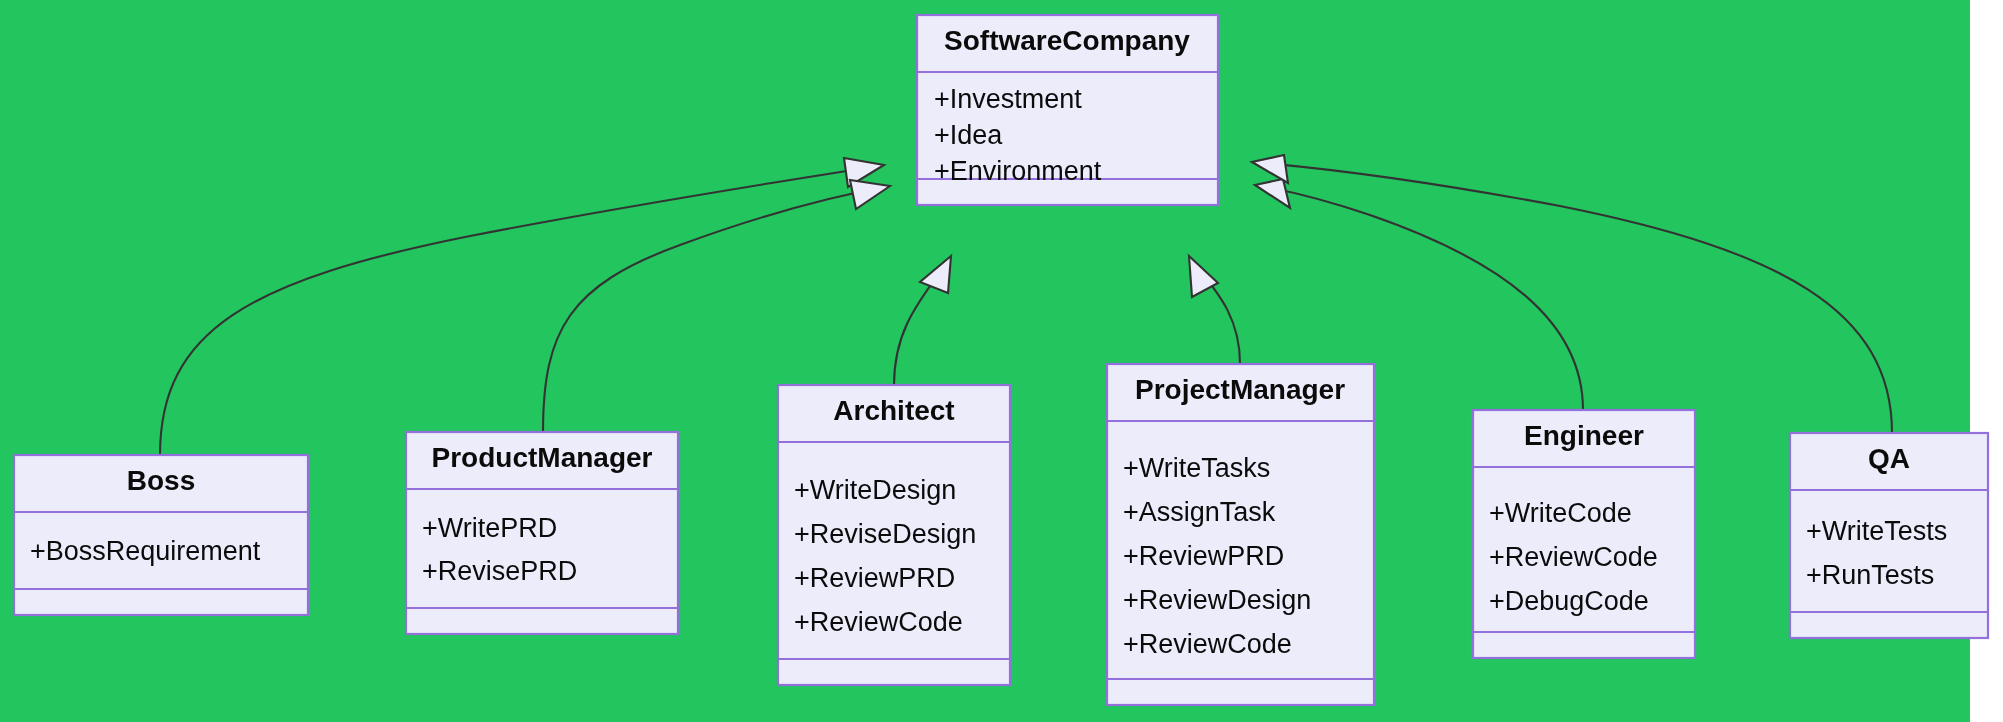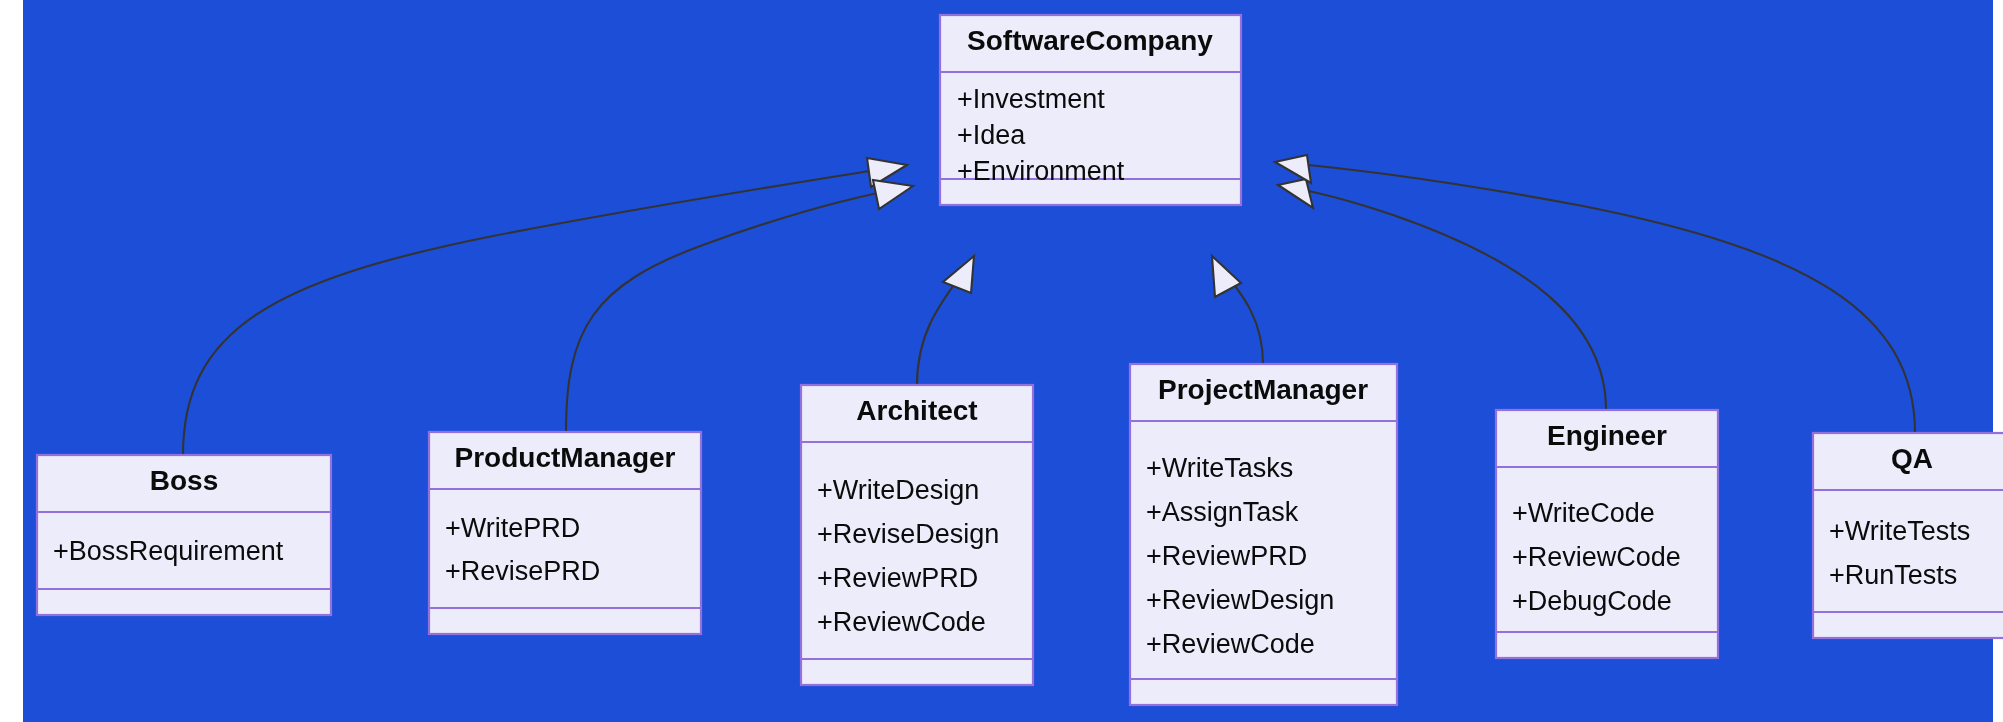--- a/index.html
+++ b/index.html
@@ -10,22 +10,21 @@
   body {
     width: 2003px;
     height: 722px;
     overflow: hidden;
     font-family: "Liberation Sans", sans-serif;
   }
   #diagram-root {
     position: relative;
     width: 1970px;
     height: 722px;
-    background: #1d4ed8;
-    margin-left: 23px;
+    background: #22c55e;
   }
   svg.uml-canvas {
     display: block;
     width: 2003px;
     height: 722px;
   }
   .cls-box-rect {
     fill: #ECECFB;
     stroke: #9370DB;
     stroke-width: 2.2;

